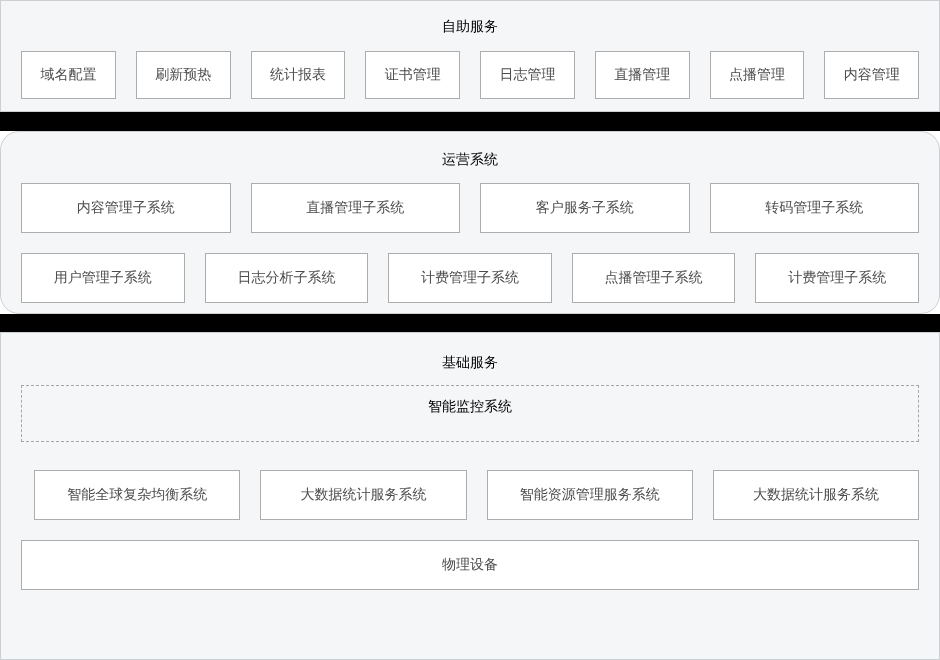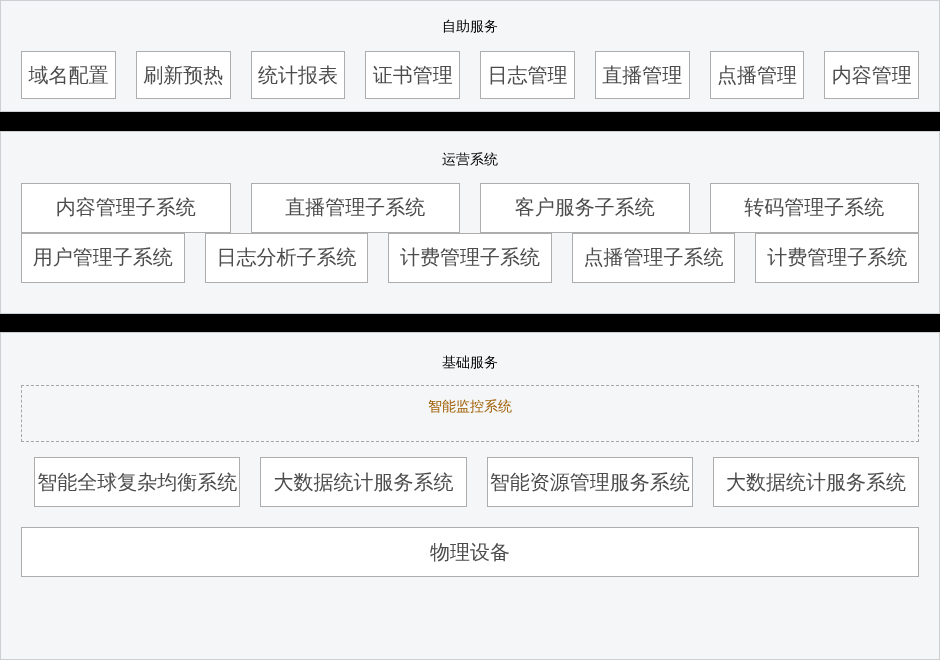--- a/index.html
+++ b/index.html
@@ -9,61 +9,61 @@
     background: #ffffff;
     color: #4a4a4a;
   }
   .page { width: 940px; height: 660px; display: flex; flex-direction: column; }
   .panel {
     background: #f5f6f8;
     border: 1px solid #cdd0d3;
     width: 940px;
   }
   .panel-self { height: 119px; padding: 18px 20px 0 20px; }
-  .panel-ops  { height: 196px; padding: 20px 20px 0 20px; }
+  .panel-ops  { height: 196px; padding: 20px 20px 0 20px; border-radius: 19px; }
   .panel-base { height: 352px; padding: 22px 20px 0 20px; }
   .divider { background: #000000; width: 940px; flex: none; }
   .divider-1 { height: 19px; }
   .divider-2 { height: 18px; }
   .section-title {
     text-align: center;
     font-size: 14px;
     line-height: 15px;
     color: #000000;
   }
   .panel-self .section-title { margin-bottom: 17px; }
   .panel-ops  .section-title { margin-bottom: 16px; }
   .panel-base .section-title { margin-bottom: 15px; }
   .box-row { display: flex; gap: 20px; }
-  .box-row + .box-row { }
+  .box-row + .box-row { margin-top: 20px; }
   .node {
     flex: 1;
     background: #ffffff;
     border: 1px solid #adadad;
     display: flex;
     align-items: center;
     justify-content: center;
-    font-size: 20px;
+    font-size: 14px;
     color: #4c4c4c;
     text-align: center;
   }
   .node-sm { height: 48px; }
   .node-md { height: 50px; }
   .monitor-group {
     border: 1px dashed #a6a6a6;
     padding: 13px 20px 15px 20px;
   }
   .monitor-title {
     text-align: center;
     font-size: 14px;
     line-height: 15px;
-    color: #a16207;
+    color: #000000;
     margin-bottom: 12px;
   }
-  .systems-row { margin-top: 15px; padding-left: 13px; }
+  .systems-row { margin-top: 28px; padding-left: 13px; }
   .physical-row { margin-top: 20px; }
 </style>
 </head>
 <body>
 
 <div class="page">
 
   <div class="panel panel-self">
     <div class="section-title">自助服务</div>
     <div class="box-row">

